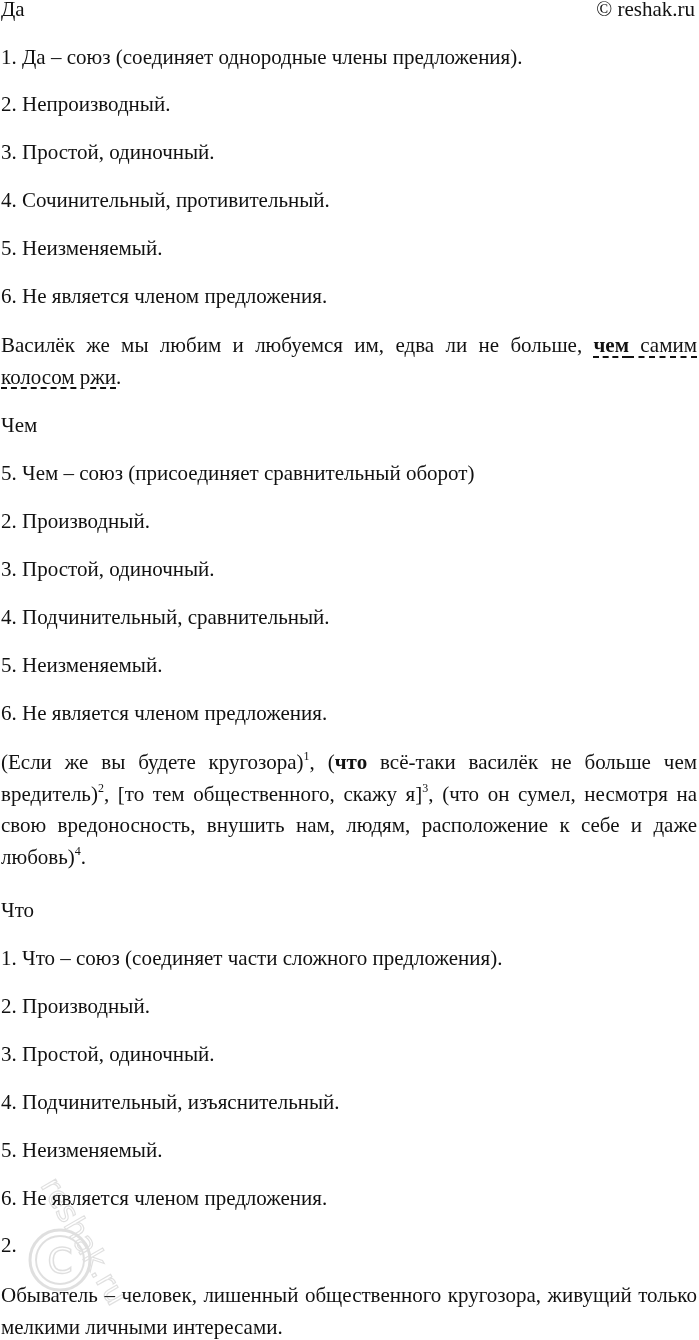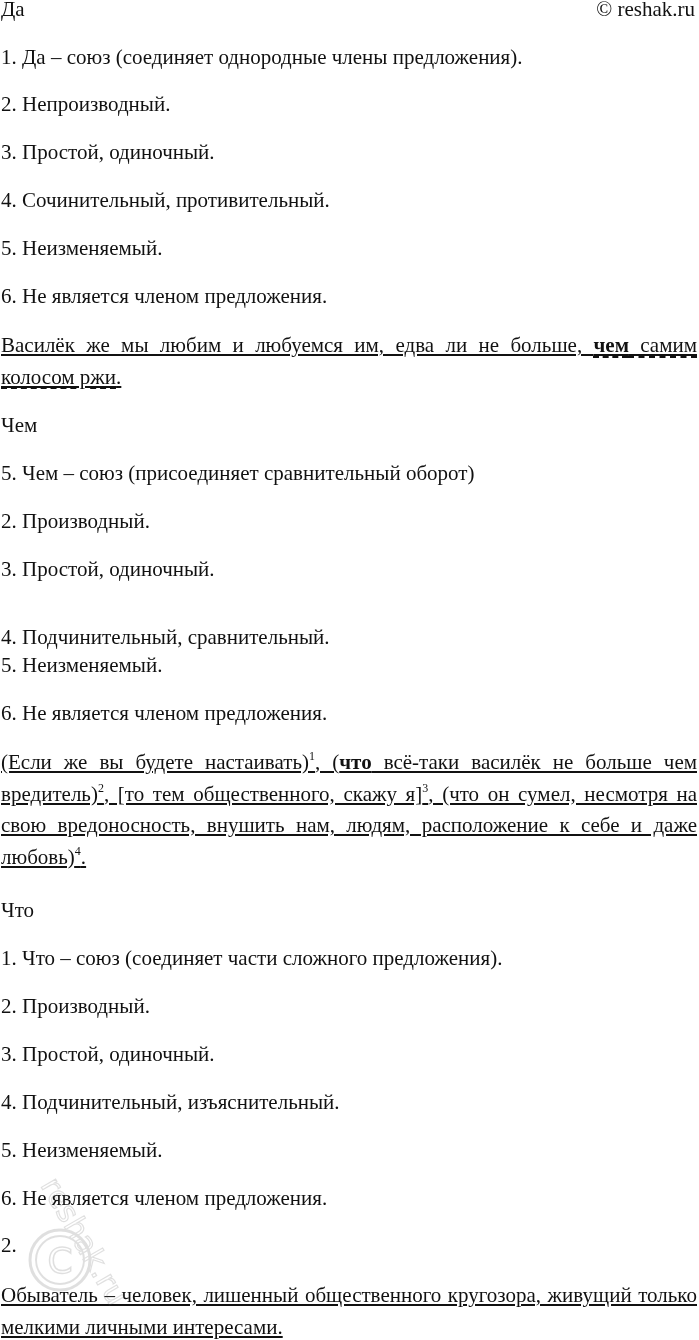--- a/index.html
+++ b/index.html
@@ -5,21 +5,21 @@
   html, body { margin: 0; padding: 0; background: #ffffff; }
   body {
     width: 699px; height: 1340px; overflow: hidden; position: relative;
     font-family: "Liberation Serif", "DejaVu Serif", serif;
     font-size: 21px; color: #111111; line-height: 31px;
   }
   .header { position: absolute; left: 0; top: -6px; width: 699px; height: 30px; }
   .header .left { position: absolute; left: 1px; top: 0; }
   .header .right { position: absolute; right: 4px; top: 0; }
   .line { position: absolute; left: 1px; white-space: nowrap; text-align: center; }
-  .para { position: absolute; left: 1px; width: 696px; text-align: justify; text-align-last: left; line-height: 31.5px; text-decoration: underline; }
+  .para { position: absolute; left: 1px; width: 696px; text-align: justify; text-align-last: left; line-height: 31.5px; }
   .u { text-decoration: underline dashed; text-decoration-thickness: 1.5px; text-underline-offset: 4px; }
   b { font-weight: bold; }
   sup { font-size: 12px; line-height: 0; vertical-align: 9px; }
   .watermark {
     position: absolute; left: 20px; top: 1165px; width: 110px; height: 150px;
     opacity: 0.18; pointer-events: none;
   }
 </style>
 </head>
 <body>
@@ -35,25 +35,25 @@
 <div class="line" style="top:185px">4. Сочинительный, противительный.</div>
 <div class="line" style="top:233px">5. Неизменяемый.</div>
 <div class="line" style="top:281px">6. Не является членом предложения.</div>
 
 <div class="para" style="top:330px"><span>Василёк же мы любим и любуемся им, едва ли не больше, </span><b class="u">чем</b><span class="u"> самим колосом ржи</span><span>.</span></div>
 
 <div class="line" style="top:410px">Чем</div>
 <div class="line" style="top:458px">5. Чем – союз (присоединяет сравнительный оборот)</div>
 <div class="line" style="top:506px">2. Производный.</div>
 <div class="line" style="top:554px">3. Простой, одиночный.</div>
-<div class="line" style="top:622px">4. Подчинительный, сравнительный.</div>
+<div class="line" style="top:602px">4. Подчинительный, сравнительный.</div>
 <div class="line" style="top:650px">5. Неизменяемый.</div>
 <div class="line" style="top:698px">6. Не является членом предложения.</div>
 
-<div class="para" style="top:747px"><span>(Если же вы будете настаивать)</span><sup>1</sup><span>, (</span><b>что</b><span> всё-таки василёк не больше чем вредитель)</span><sup>2</sup><span>, [то тем общественного, скажу я]</span><sup>3</sup><span>, (что он сумел, несмотря на свою вредоносность, внушить нам, людям, расположение к себе и даже любовь)</span><sup>4</sup><span>.</span></div>
+<div class="para" style="top:747px"><span>(Если же вы будете кругозора)</span><sup>1</sup><span>, (</span><b>что</b><span> всё-таки василёк не больше чем вредитель)</span><sup>2</sup><span>, [то тем общественного, скажу я]</span><sup>3</sup><span>, (что он сумел, несмотря на свою вредоносность, внушить нам, людям, расположение к себе и даже любовь)</span><sup>4</sup><span>.</span></div>
 
 <div class="line" style="top:895px">Что</div>
 <div class="line" style="top:943px">1. Что – союз (соединяет части сложного предложения).</div>
 <div class="line" style="top:991px">2. Производный.</div>
 <div class="line" style="top:1039px">3. Простой, одиночный.</div>
 <div class="line" style="top:1087px">4. Подчинительный, изъяснительный.</div>
 <div class="line" style="top:1135px">5. Неизменяемый.</div>
 <div class="line" style="top:1183px">6. Не является членом предложения.</div>
 
 <div class="line" style="top:1230px">2.</div>

